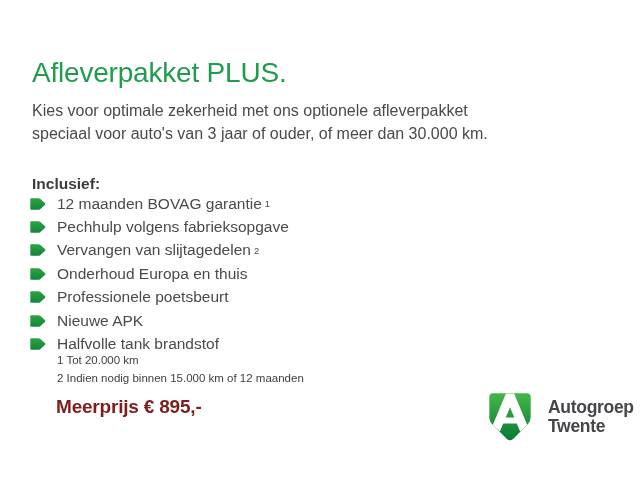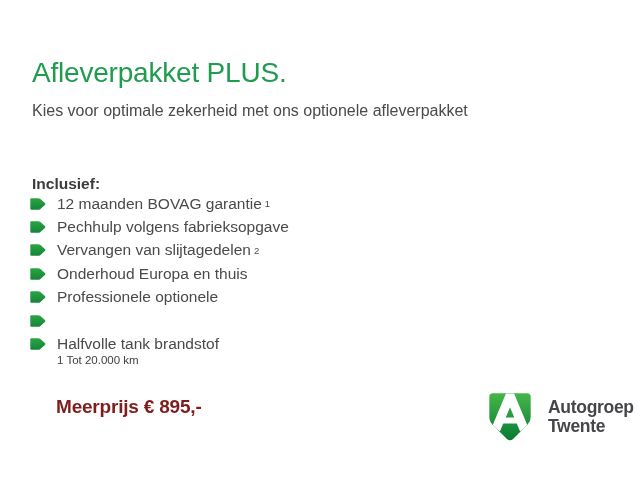--- a/index.html
+++ b/index.html
@@ -58,20 +58,21 @@
     <clipPath id="shieldClip">
       <path d="M11 2 H89 Q97 2 97 10 V56 Q97 66 90 73 L57 106 Q50 112 43 106 L10 73 Q3 66 3 56 V10 Q3 2 11 2 Z"></path>
     </clipPath>
   </defs>
 </svg>
 
 <div class="title">Afleverpakket PLUS.</div>
 
 <div class="intro">
   <div>Kies voor optimale zekerheid met ons optionele afleverpakket</div>
+  <div>speciaal voor auto's van 3 jaar of ouder, of meer dan 30.000 km.</div>
 </div>
 
 <div class="inclusief">Inclusief:</div>
 
 <div class="list">
   <div class="item">
     <svg class="bullet" width="16" height="12" viewBox="0 0 112 100" preserveAspectRatio="none">
         <path fill="url(#bulletGrad)" d="M10 2 H56 Q66 2 73 9 L104 41 Q112 50 104 59 L73 91 Q66 98 56 98 H10 Q2 98 2 90 V10 Q2 2 10 2 Z"></path>
       </svg>
     <span class="label">12 maanden BOVAG garantie</span>
@@ -95,40 +96,42 @@
     <svg class="bullet" width="16" height="12" viewBox="0 0 112 100" preserveAspectRatio="none">
         <path fill="url(#bulletGrad)" d="M10 2 H56 Q66 2 73 9 L104 41 Q112 50 104 59 L73 91 Q66 98 56 98 H10 Q2 98 2 90 V10 Q2 2 10 2 Z"></path>
       </svg>
     <span class="label">Onderhoud Europa en thuis</span>
       <sup></sup>
   </div>
   <div class="item">
     <svg class="bullet" width="16" height="12" viewBox="0 0 112 100" preserveAspectRatio="none">
         <path fill="url(#bulletGrad)" d="M10 2 H56 Q66 2 73 9 L104 41 Q112 50 104 59 L73 91 Q66 98 56 98 H10 Q2 98 2 90 V10 Q2 2 10 2 Z"></path>
       </svg>
-    <span class="label">Professionele optionele</span>
+    <span class="label">Professionele poetsbeurt</span>
       <sup></sup>
   </div>
   <div class="item">
     <svg class="bullet" width="16" height="12" viewBox="0 0 112 100" preserveAspectRatio="none">
         <path fill="url(#bulletGrad)" d="M10 2 H56 Q66 2 73 9 L104 41 Q112 50 104 59 L73 91 Q66 98 56 98 H10 Q2 98 2 90 V10 Q2 2 10 2 Z"></path>
       </svg>
+    <span class="label">Nieuwe APK</span>
       <sup></sup>
   </div>
   <div class="item">
     <svg class="bullet" width="16" height="12" viewBox="0 0 112 100" preserveAspectRatio="none">
         <path fill="url(#bulletGrad)" d="M10 2 H56 Q66 2 73 9 L104 41 Q112 50 104 59 L73 91 Q66 98 56 98 H10 Q2 98 2 90 V10 Q2 2 10 2 Z"></path>
       </svg>
     <span class="label">Halfvolle tank brandstof</span>
       <sup></sup>
   </div>
 </div>
 
 <div class="footnotes">
   <div>1 Tot 20.000 km</div>
+  <div>2 Indien nodig binnen 15.000 km of 12 maanden</div>
 </div>
 
 <div class="price">Meerprijs € 895,-</div>
 
 <div class="logo">
   <svg width="44" height="50" viewBox="0 0 100 112">
     <path fill="url(#shieldGrad)" d="M11 2 H89 Q97 2 97 10 V56 Q97 66 90 73 L57 106 Q50 112 43 106 L10 73 Q3 66 3 56 V10 Q3 2 11 2 Z"></path>
     <g clip-path="url(#shieldClip)" fill="#ffffff">
       <path d="M41 2 H59 L90 76 L73 89 L50 34 L27 89 L10 76 Z"></path>
       <path d="M31 57 H69 L75 71 H25 Z"></path>

